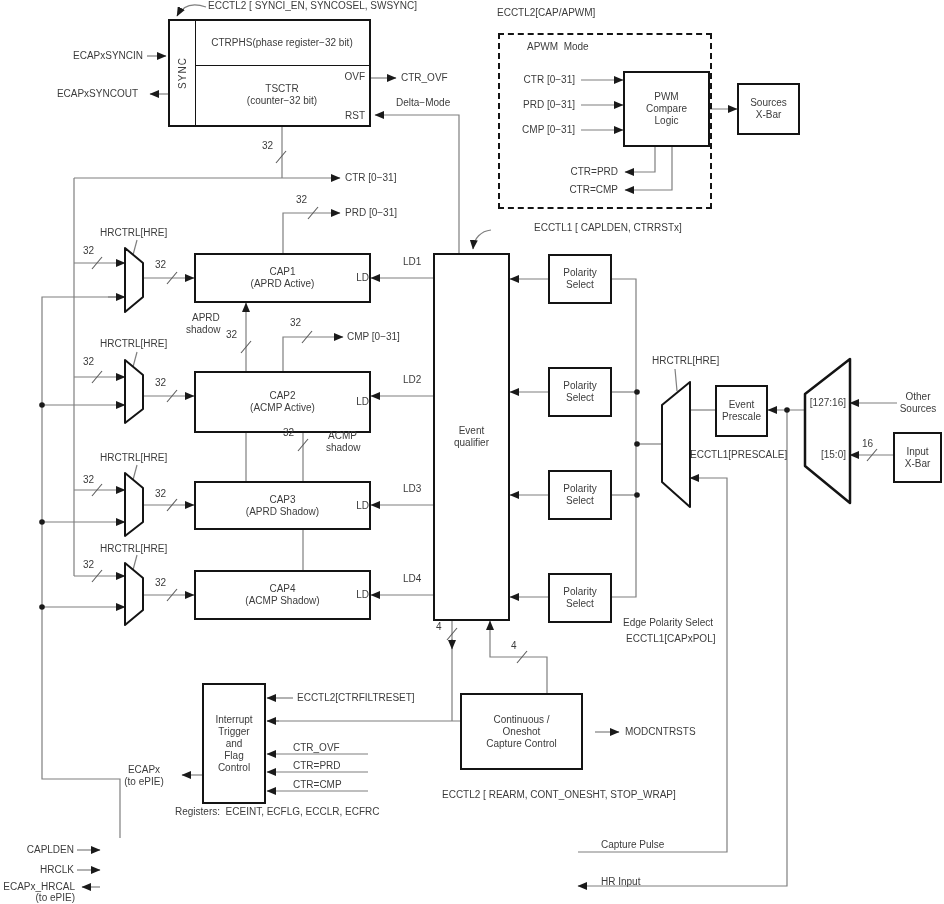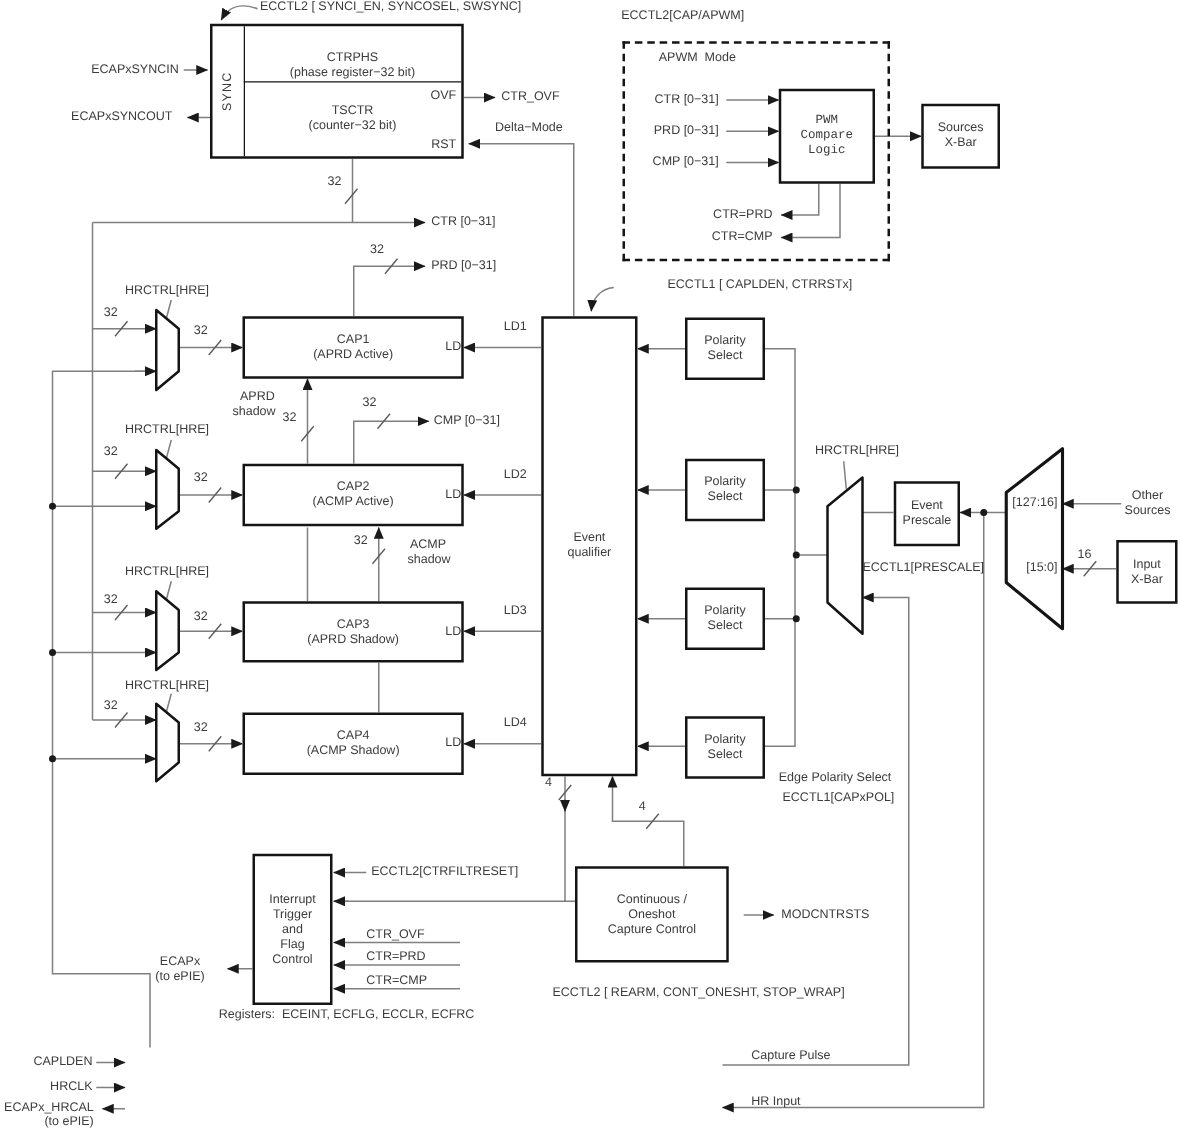--- a/index.html
+++ b/index.html
@@ -10,21 +10,21 @@
   .tar{text-align:right;}
   .tac{text-align:center;}
   .box{position:absolute;border:2px solid #141414;background:#fff;box-sizing:border-box;
        display:flex;flex-direction:column;align-items:center;justify-content:center;
        text-align:center;font-size:10px;line-height:12px;color:#3c3c3c;}
   .dashedbox{position:absolute;border:2px dashed #141414;box-sizing:border-box;background:transparent;}
   .synccol{position:absolute;left:0;top:0;bottom:0;width:25px;border-right:1.5px solid #141414;
            display:flex;align-items:center;justify-content:center;}
   .synccol span{transform:rotate(-90deg);letter-spacing:1px;font-size:10px;}
   .ctrphs-area{position:absolute;left:25px;right:0;top:0;height:44px;border-bottom:1.5px solid #141414;
-           display:flex;flex-direction:column;align-items:center;justify-content:flex-end;line-height:12px;}
+           display:flex;flex-direction:row;align-items:center;justify-content:center;line-height:12px;}
   .tsctr-area{position:absolute;left:25px;right:0;top:44px;bottom:0;
            display:flex;flex-direction:column;align-items:center;justify-content:center;line-height:12px;}
   .ld-tag{position:absolute;right:0;top:50%;transform:translateY(-50%);font-size:10px;}
 </style>
 </head>
 <body>
 
 <div id="stage">
 
   <svg id="wires" width="944" height="904" viewBox="0 0 944 904">
@@ -174,37 +174,37 @@
     <div class="tsctr-area">
       <div>TSCTR</div>
       <div>(counter−32 bit)</div>
     </div>
     <div class="lbl" style="right:4px;top:50px;">OVF</div>
     <div class="lbl" style="right:4px;top:89px;">RST</div>
   </div>
 
   <div class="dashedbox" style="left:498px;top:33px;width:214px;height:176px;"></div>
 
-  <div class="box" style="left:623px;top:71px;width:77px;height:76px;font-family:Liberation Mono, monospace;">
+  <div class="box" style="left:623px;top:71px;width:87px;height:76px;">
     <div>PWM</div>
     <div>Compare</div>
     <div>Logic</div>
   </div>
 
   <div class="box" style="left:737px;top:83px;width:63px;height:52px;">
     <div>Sources</div>
     <div>X-Bar</div>
   </div>
 
   <div class="box" style="left:194px;top:253px;width:177px;height:50px;">
     <div>CAP1</div>
     <div>(APRD Active)</div>
     <div class="ld-tag">LD</div>
   </div>
-  <div class="box" style="left:194px;top:371px;width:177px;height:50px;">
+  <div class="box" style="left:194px;top:371px;width:177px;height:62px;">
     <div>CAP2</div>
     <div>(ACMP Active)</div>
     <div class="ld-tag">LD</div>
   </div>
   <div class="box" style="left:194px;top:481px;width:177px;height:49px;">
     <div>CAP3</div>
     <div>(APRD Shadow)</div>
     <div class="ld-tag">LD</div>
   </div>
   <div class="box" style="left:194px;top:570px;width:177px;height:50px;">

